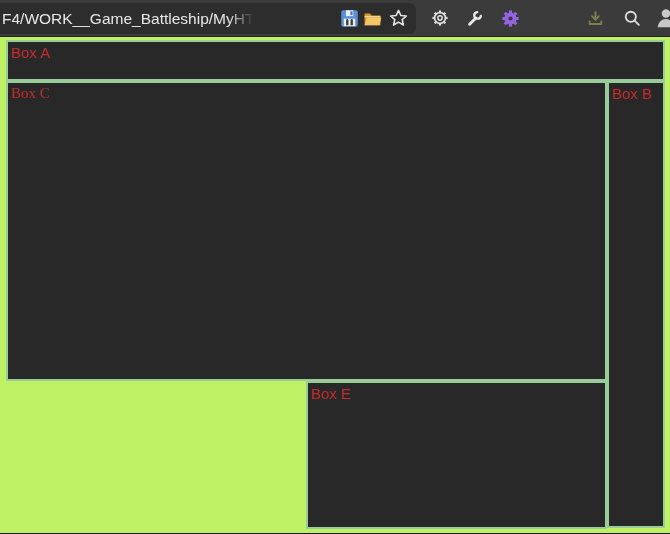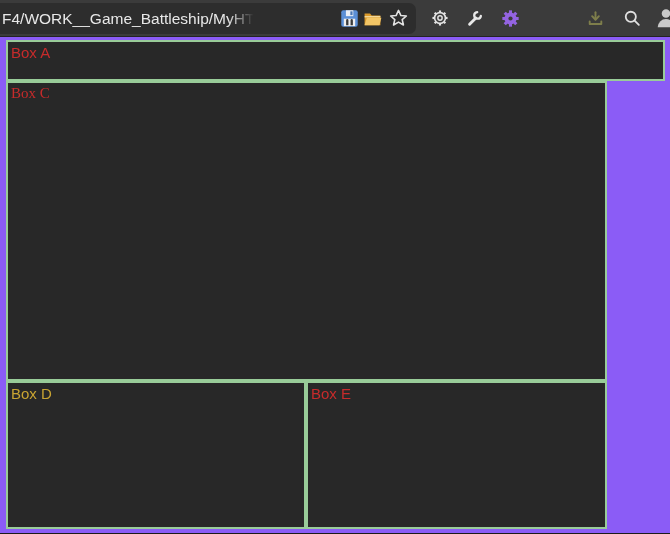--- a/index.html
+++ b/index.html
@@ -156,27 +156,27 @@
     </span>
 
     <span class="ibtn pos-avatar">
       <svg width="26" height="26" viewBox="0 0 26 26">
         <circle cx="13" cy="7" r="4.6" fill="#c9c9c9"></circle>
         <path d="M4 22 a9 9 0 0 1 18 0 z" fill="#c9c9c9"></path>
       </svg>
     </span>
   </div>
 
-  <div class="page" style="background: #8b5cf6;">
+  <div class="page" style="background: #bef264;">
     <div class="box box-a" style="border-color: rgb(153, 204, 153);">
       <span class="box-label" style="color: rgb(198, 43, 43);">Box A</span>
     </div>
     <div class="box box-c" style="border-color: rgb(153, 204, 153); font-family: Liberation Serif, serif;">
       <span class="box-label" style="color: rgb(198, 43, 43);">Box C</span>
     </div>
-    <div class="box box-d" style="border-color: rgb(153, 204, 153);">
-      <span class="box-label" style="color: rgb(201, 164, 50);">Box D</span>
+    <div class="box box-b" style="border-color: rgb(153, 204, 153);">
+      <span class="box-label" style="color: rgb(198, 43, 43);">Box B</span>
     </div>
     <div class="box box-e" style="border-color: rgb(153, 204, 153);">
       <span class="box-label" style="color: rgb(198, 43, 43);">Box E</span>
     </div>
   </div>
 </div>
 
 </body></html>

